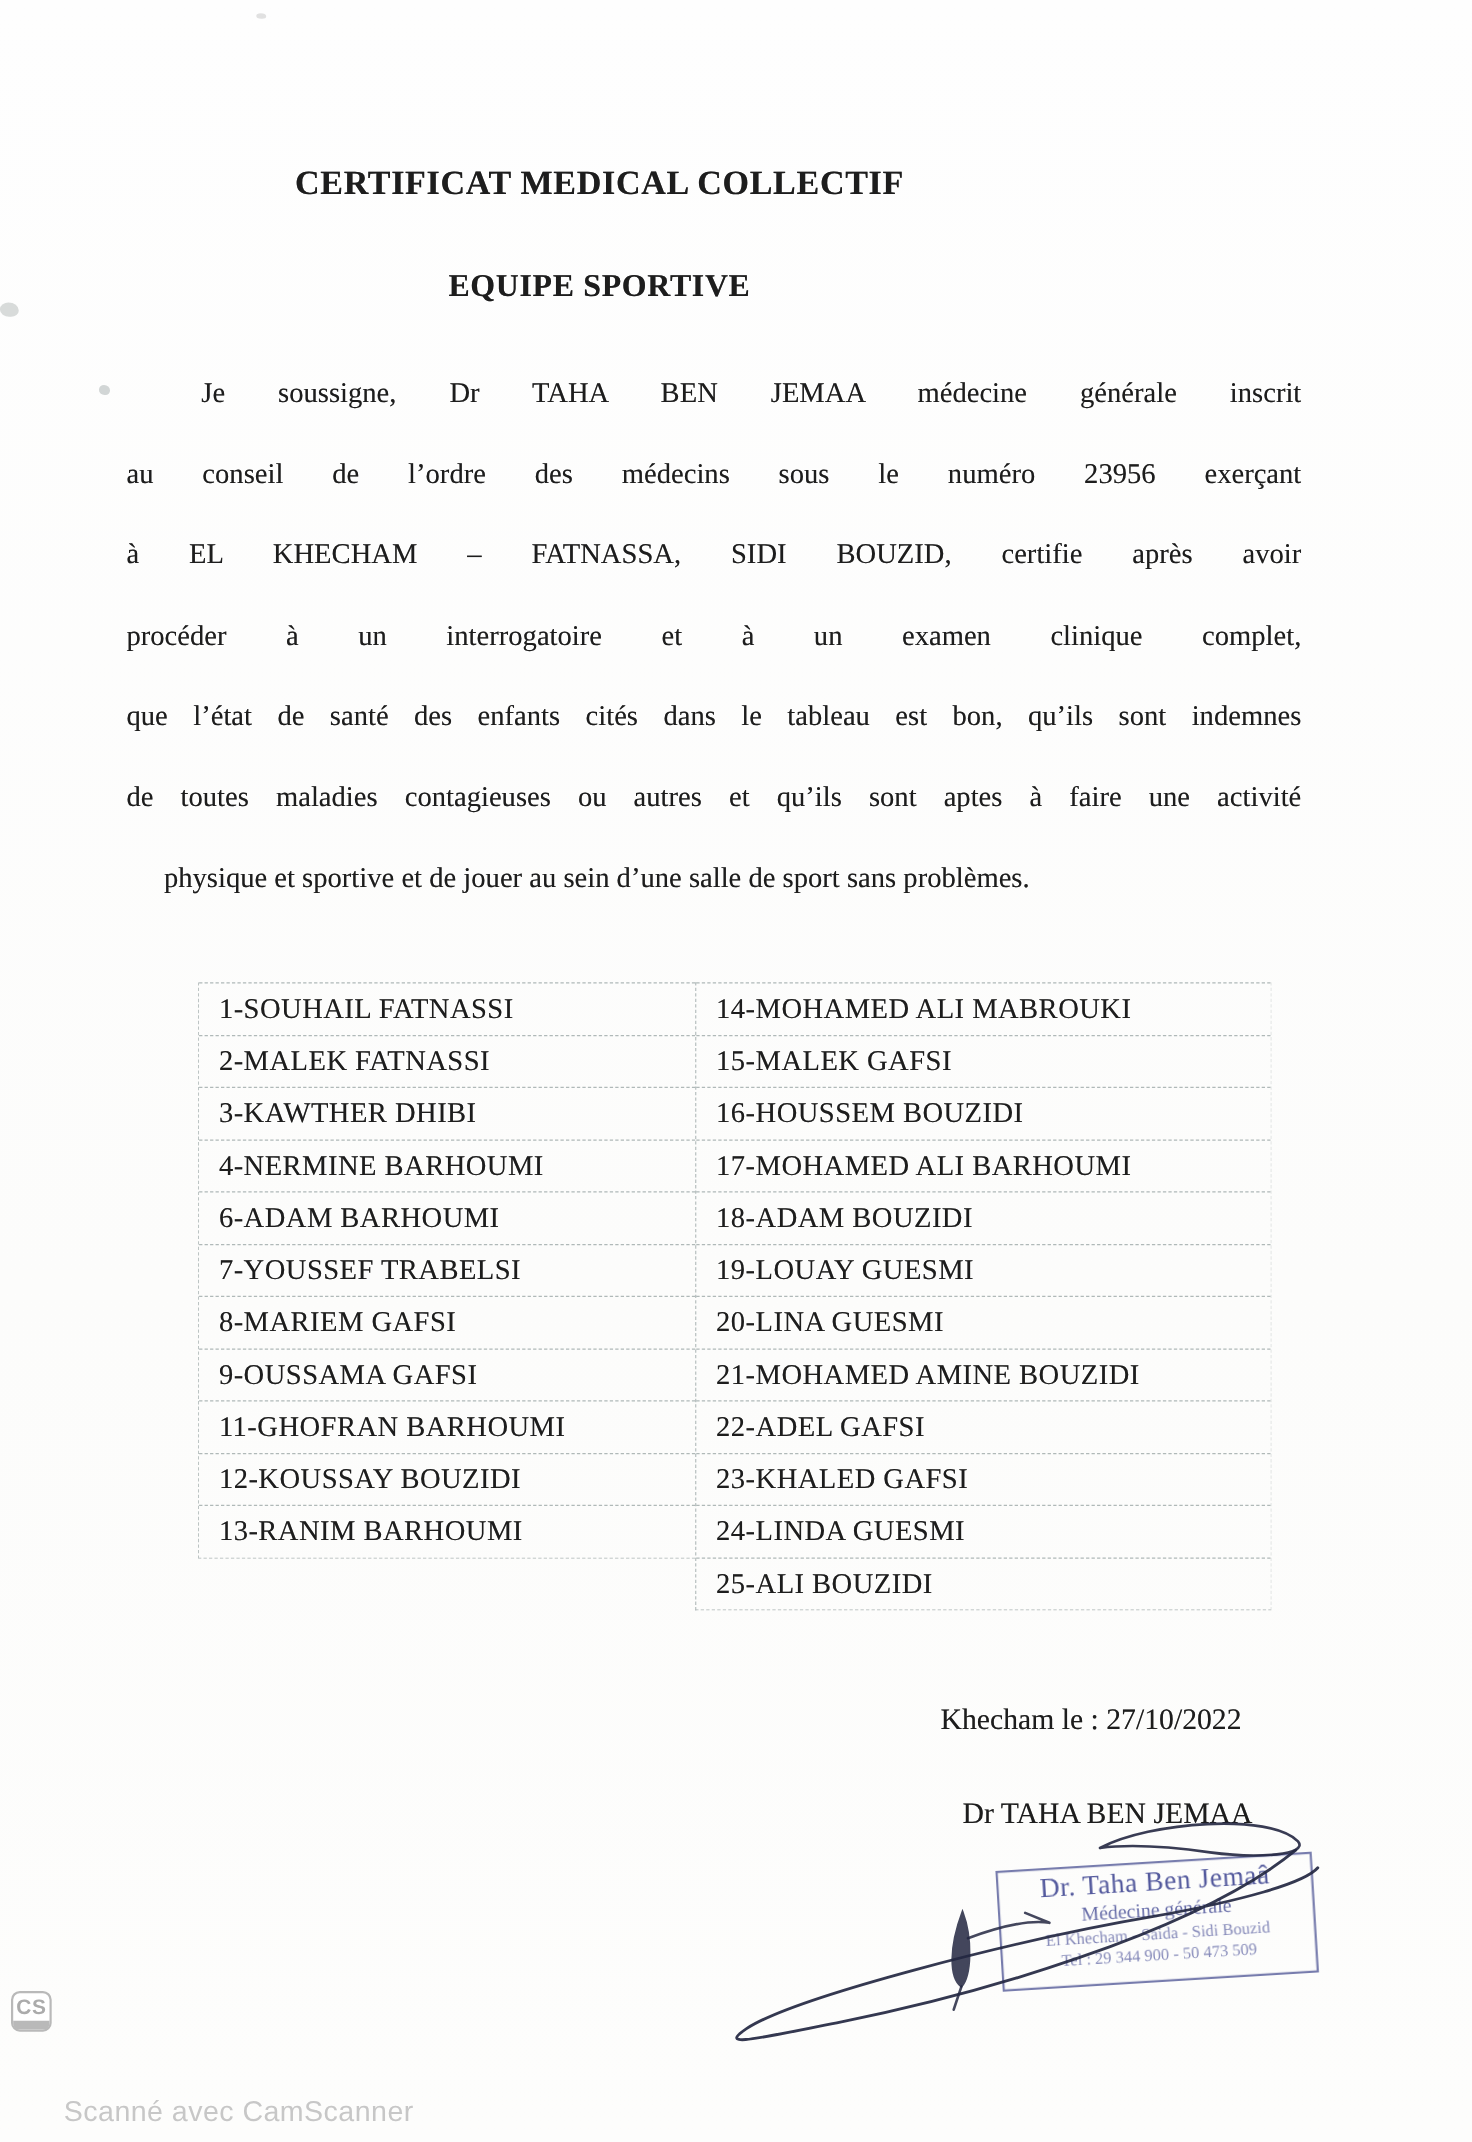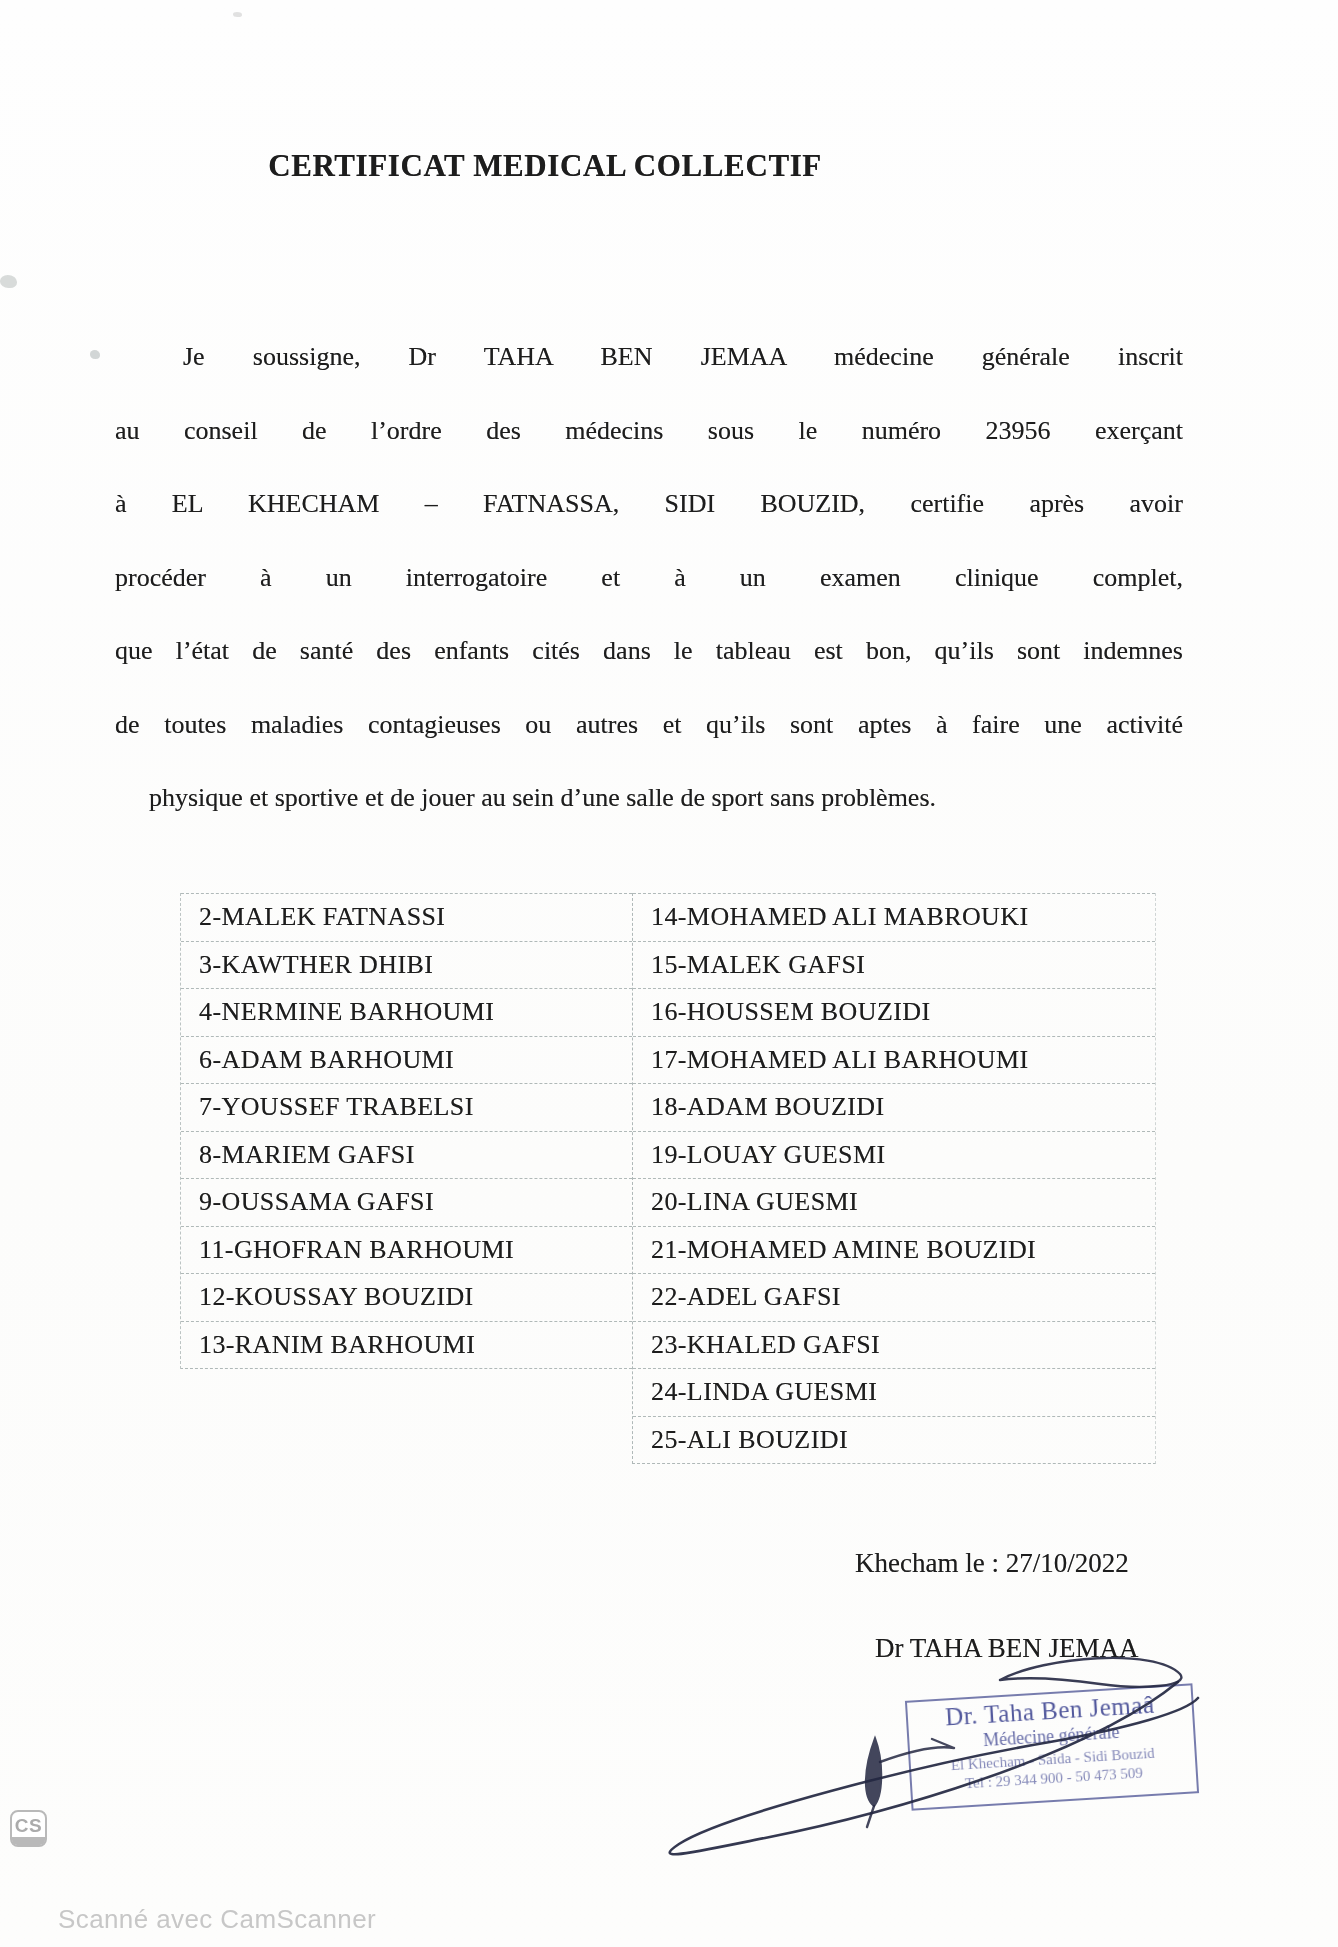--- a/index.html
+++ b/index.html
@@ -66,33 +66,35 @@
 </head>
 <body>
 
 <div class="page">
 
   <div class="art a3"></div>
   <div class="art a1"></div>
   <div class="art a2"></div>
 
   <div class="title1">CERTIFICAT MEDICAL COLLECTIF</div>
+  <div class="title2">EQUIPE SPORTIVE</div>
 
   <div class="body-text">
     <div class="body-line first">Je soussigne, Dr TAHA BEN JEMAA médecine générale inscrit</div>
     <div class="body-line">au conseil de l’ordre des médecins sous le numéro 23956 exerçant</div>
     <div class="body-line">à EL KHECHAM – FATNASSA, SIDI BOUZID, certifie après avoir</div>
     <div class="body-line">procéder à un interrogatoire et à un examen clinique complet,</div>
     <div class="body-line">que l’état de santé des enfants cités dans le tableau est bon, qu’ils sont indemnes</div>
     <div class="body-line">de toutes maladies contagieuses ou autres et qu’ils sont aptes à faire une activité</div>
     <div class="body-line last">physique et sportive et de jouer au sein d’une salle de sport sans problèmes.</div>
   </div>
 
   <div class="table">
     <div class="colL">
+      <div class="cell">1-SOUHAIL FATNASSI</div>
       <div class="cell">2-MALEK FATNASSI</div>
       <div class="cell">3-KAWTHER DHIBI</div>
       <div class="cell">4-NERMINE BARHOUMI</div>
       <div class="cell">6-ADAM BARHOUMI</div>
       <div class="cell">7-YOUSSEF TRABELSI</div>
       <div class="cell">8-MARIEM GAFSI</div>
       <div class="cell">9-OUSSAMA GAFSI</div>
       <div class="cell">11-GHOFRAN BARHOUMI</div>
       <div class="cell">12-KOUSSAY BOUZIDI</div>
       <div class="cell">13-RANIM BARHOUMI</div>

